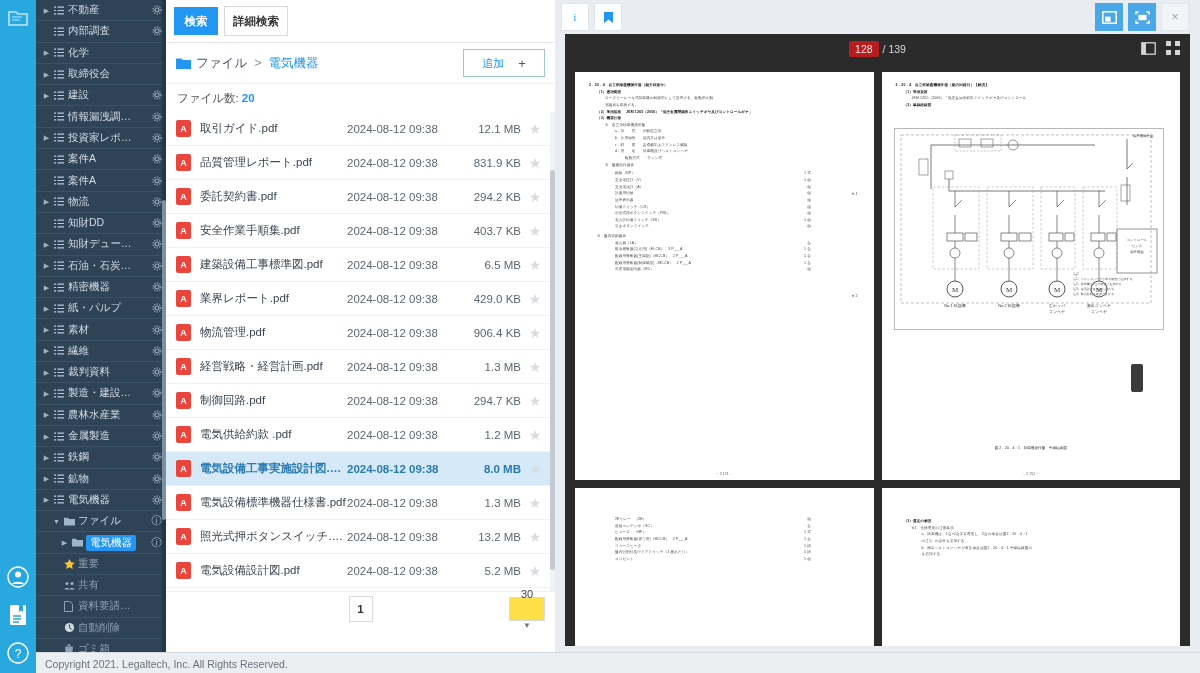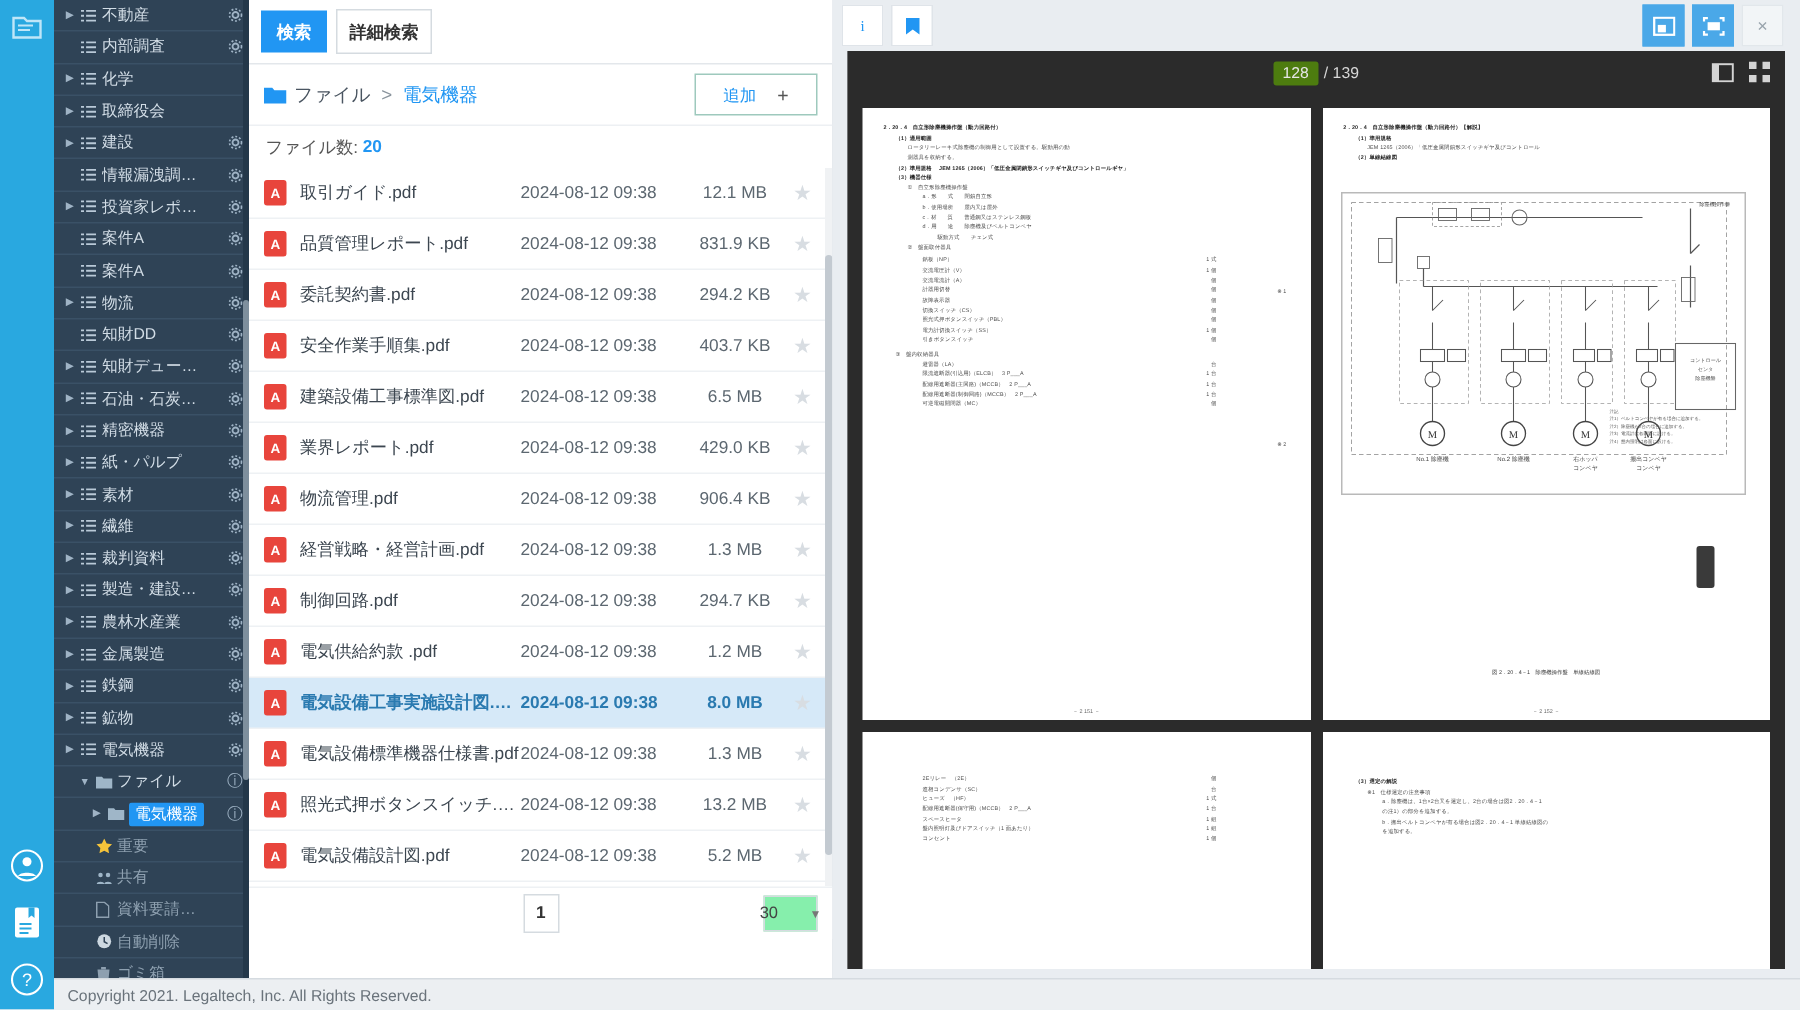--- a/index.html
+++ b/index.html
@@ -66,46 +66,46 @@
 
   .flist{position:relative;height:479px;overflow:hidden;}
   .frow{height:33px;display:flex;align-items:center;padding:0 6px 0 10px;border-bottom:1px solid #eef1f4;
         font-size:11.5px;color:#3c4650;}
   .frow.sel{background:#d6e9f8;font-weight:bold;color:#2a7ab0;}
   .pdfico{width:15px;height:17px;flex:0 0 15px;background:#e8453c;border-radius:2px;margin-right:9px;
           color:#fff;font-size:9px;font-weight:bold;display:flex;align-items:center;justify-content:center;}
   .fname{flex:1 1 auto;overflow:hidden;text-overflow:ellipsis;white-space:nowrap;}
   .fdate{width:112px;flex:0 0 112px;text-align:left;color:#5c6770;}
   .frow.sel .fdate{color:#2a7ab0;}
-  .fsize{width:62px;flex:0 0 62px;text-align:center;color:#5c6770;}
+  .fsize{width:62px;flex:0 0 62px;text-align:right;color:#5c6770;}
   .frow.sel .fsize{color:#2a7ab0;}
   .fstar{width:28px;flex:0 0 28px;text-align:center;color:#d8dde2;font-size:14px;cursor:pointer;}
   .flist-sb{position:absolute;right:0;top:0;width:5px;height:479px;background:#f0f2f4;}
   .flist-thumb{position:absolute;right:0;top:58px;width:5px;height:400px;background:#c3cad1;border-radius:3px;}
 
   .pager{height:34px;display:flex;align-items:center;justify-content:center;position:relative;
          border-top:1px solid #eef1f4;background:#fff;}
   .pagebtn{min-width:22px;height:24px;border:1px solid #d5dbe0;background:#fff;display:flex;align-items:center;
            justify-content:center;font-size:11.5px;font-weight:bold;color:#333;cursor:pointer;}
-  .perpage{position:absolute;right:10px;top:5px;width:34px;height:22px;border:1px solid #d5dbe0;background:#86efac;
-           display:flex;align-items:center;justify-content:center;gap:21px;font-size:11px;color:#444;cursor:pointer;}
+  .perpage{position:absolute;right:10px;top:5px;width:34px;height:22px;border:1px solid #d5dbe0;background:#fde047;
+           display:flex;align-items:center;justify-content:center;gap:21px;font-size:11px;color:#444;cursor:pointer;flex-direction:column;}
   .perpage .cv{font-size:8px;color:#777;}
 
   
   .viewer{position:absolute;left:555px;top:0;width:645px;height:652px;background:#e9edf1;}
   .vtoolbar{height:34px;display:flex;align-items:center;padding:0 6px;}
   .vbtn{width:26px;height:26px;border:1px solid #dfe4e9;background:#fff;display:flex;align-items:center;
         justify-content:center;margin-right:5px;color:#2196f3;cursor:pointer;}
   .vbtn.blue{background:#4aa8e8;border-color:#4aa8e8;color:#fff;}
   .vbtn.plain{background:#f2f5f7;border-color:#e2e7eb;color:#9aa5ae;}
   .vright{margin-left:auto;display:flex;align-items:center;}
 
   .pdfwrap{position:absolute;left:10px;top:34px;width:625px;height:612px;background:#2b2b2b;overflow:hidden;}
   .pdfbar{height:30px;background:#2b2b2b;display:flex;align-items:center;justify-content:center;position:relative;}
-  .pnum{background:#4d7c0f;color:#e6e6e6;font-size:10.5px;padding:2px 6px;border-radius:2px;}
+  .pnum{background:#b91c1c;color:#e6e6e6;font-size:10.5px;padding:2px 6px;border-radius:2px;}
   .ptot{color:#d8d8d8;font-size:10.5px;margin-left:4px;}
   .pbar-right{position:absolute;right:10px;top:7px;display:flex;gap:10px;align-items:center;color:#d4d4d4;}
 
   .pages{position:absolute;left:0;top:30px;width:625px;height:582px;overflow:hidden;background:#2b2b2b;}
   .prow{display:flex;gap:8px;padding:8px 10px 0 10px;}
   .page{background:#fff;width:299px;height:408px;position:relative;overflow:hidden;}
   .page.half{height:160px;}
   .pginner{position:absolute;left:14px;top:10px;right:12px;bottom:8px;}
   .pgline{font-size:3.6px;color:#4a4a4a;line-height:1.85;white-space:nowrap;letter-spacing:.1px;}
   .pgline.b{font-weight:bold;color:#1d1d1d;}

